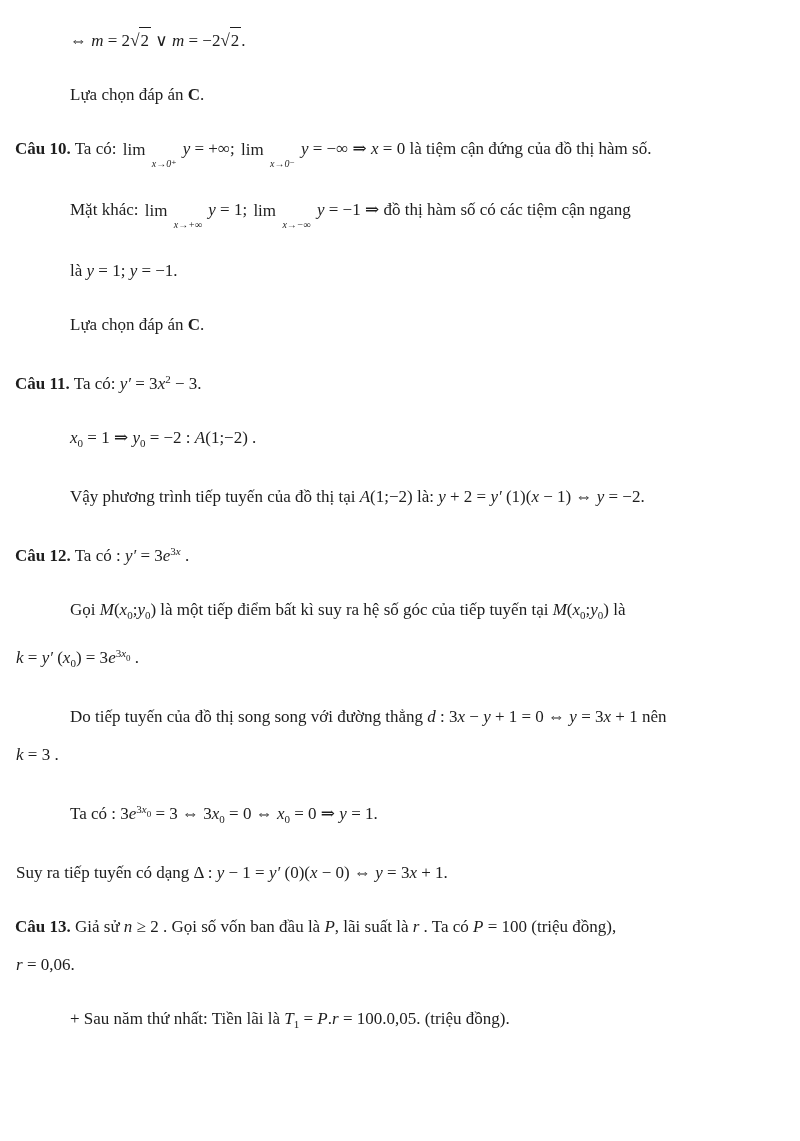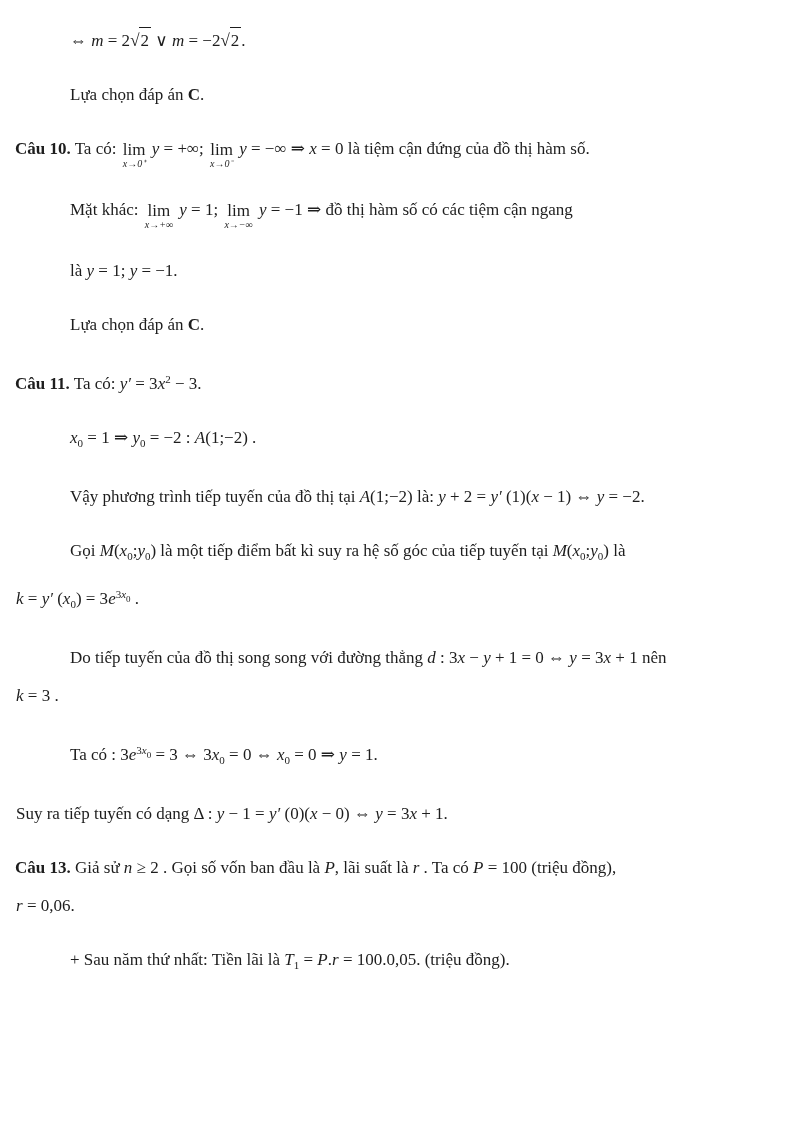--- a/index.html
+++ b/index.html
@@ -34,35 +34,35 @@
   .seg-b  { font-weight: 700; }
   .seg-i  { font-style: italic; }
   .seg-sub  { font-size: 11px; vertical-align: -4px; }
   .seg-sup  { font-size: 11px; vertical-align: 6px; }
   .seg-isup { font-size: 11px; vertical-align: 6px; font-style: italic; }
   .seg-supsub { font-size: 9px; vertical-align: 2px; }
 
   
   .lim {
     display: inline-block;
-    text-align: center;
+    text-align: left;
     vertical-align: -13px;
     margin: 0 2px;
-    font-family: Liberation Serif, serif;
   }
   .lim-top {
     display: block;
     font-size: 17px;
     line-height: 17px;
   }
   .lim-under {
     display: block;
     font-size: 10px;
     line-height: 11px;
     font-style: italic;
+    margin-left: 29px;
   }
 
   
   .sqrt { display: inline-block; }
   .sqrt .rdx { display: inline-block; }
   .sqrt .rad {
     display: inline-block;
     border-top: 1.2px solid #1d1d1d;
     padding: 0 2px 0 1px;
   }
@@ -73,20 +73,21 @@
 <div class="doc">
     <div class="line role-body first"><span class="seg-t">⇔ </span><span class="seg-i">m</span><span class="seg-t"> = 2</span><span class="sqrt"><span class="rdx">√</span><span class="rad">2</span></span><span class="seg-t"> ∨ </span><span class="seg-i">m</span><span class="seg-t"> = −2</span><span class="sqrt"><span class="rdx">√</span><span class="rad">2</span></span><span class="seg-t">.</span></div>
     <div class="line role-body"><span class="seg-t">Lựa chọn đáp án </span><span class="seg-b">C</span><span class="seg-t">.</span></div>
     <div class="line role-heading"><span class="seg-b">Câu 10.</span><span class="seg-t"> Ta có: </span><span class="lim"><span class="lim-top">lim</span><span class="lim-under">x→0⁺</span></span><span class="seg-t"> </span><span class="seg-i">y</span><span class="seg-t"> = +∞;  </span><span class="lim"><span class="lim-top">lim</span><span class="lim-under">x→0⁻</span></span><span class="seg-t"> </span><span class="seg-i">y</span><span class="seg-t"> = −∞ ⇒ </span><span class="seg-i">x</span><span class="seg-t"> = 0  là tiệm cận đứng của đồ thị hàm số.</span></div>
     <div class="line role-body"><span class="seg-t">Mặt khác: </span><span class="lim"><span class="lim-top">lim</span><span class="lim-under">x→+∞</span></span><span class="seg-t"> </span><span class="seg-i">y</span><span class="seg-t"> = 1;  </span><span class="lim"><span class="lim-top">lim</span><span class="lim-under">x→−∞</span></span><span class="seg-t"> </span><span class="seg-i">y</span><span class="seg-t"> = −1 ⇒ đồ thị hàm số có các tiệm cận ngang</span></div>
     <div class="line role-body"><span class="seg-t">là </span><span class="seg-i">y</span><span class="seg-t"> = 1; </span><span class="seg-i">y</span><span class="seg-t"> = −1.</span></div>
     <div class="line role-body"><span class="seg-t">Lựa chọn đáp án </span><span class="seg-b">C</span><span class="seg-t">.</span></div>
     <div class="line role-heading"><span class="seg-b">Câu 11.</span><span class="seg-t"> Ta có: </span><span class="seg-i">y′</span><span class="seg-t"> = 3</span><span class="seg-i">x</span><span class="seg-sup">2</span><span class="seg-t"> − 3.</span></div>
     <div class="line role-body"><span class="seg-i">x</span><span class="seg-sub">0</span><span class="seg-t"> = 1 ⇒ </span><span class="seg-i">y</span><span class="seg-sub">0</span><span class="seg-t"> = −2 : </span><span class="seg-i">A</span><span class="seg-t">(1;−2) .</span></div>
     <div class="line role-body"><span class="seg-t">Vậy phương trình tiếp tuyến của đồ thị tại </span><span class="seg-i">A</span><span class="seg-t">(1;−2) là: </span><span class="seg-i">y</span><span class="seg-t"> + 2 = </span><span class="seg-i">y′</span><span class="seg-t"> (1)(</span><span class="seg-i">x</span><span class="seg-t"> − 1) ⇔ </span><span class="seg-i">y</span><span class="seg-t"> = −2.</span></div>
+    <div class="line role-heading"><span class="seg-b">Câu 12.</span><span class="seg-t"> Ta có :  </span><span class="seg-i">y′</span><span class="seg-t"> = 3</span><span class="seg-i">e</span><span class="seg-sup">3</span><span class="seg-isup">x</span><span class="seg-t"> .</span></div>
     <div class="line role-body"><span class="seg-t">Gọi </span><span class="seg-i">M</span><span class="seg-t">(</span><span class="seg-i">x</span><span class="seg-sub">0</span><span class="seg-t">;</span><span class="seg-i">y</span><span class="seg-sub">0</span><span class="seg-t">) là một tiếp điểm bất kì suy ra hệ số góc của tiếp tuyến tại </span><span class="seg-i">M</span><span class="seg-t">(</span><span class="seg-i">x</span><span class="seg-sub">0</span><span class="seg-t">;</span><span class="seg-i">y</span><span class="seg-sub">0</span><span class="seg-t">) là</span></div>
     <div class="line role-flush tight"><span class="seg-i">k</span><span class="seg-t"> = </span><span class="seg-i">y′</span><span class="seg-t"> (</span><span class="seg-i">x</span><span class="seg-sub">0</span><span class="seg-t">) = 3</span><span class="seg-i">e</span><span class="seg-sup">3</span><span class="seg-isup">x</span><span class="seg-supsub">0</span><span class="seg-t"> .</span></div>
     <div class="line role-body"><span class="seg-t">Do tiếp tuyến của đồ thị song song với đường thẳng </span><span class="seg-i">d</span><span class="seg-t"> : 3</span><span class="seg-i">x</span><span class="seg-t"> − </span><span class="seg-i">y</span><span class="seg-t"> + 1 = 0 ⇔ </span><span class="seg-i">y</span><span class="seg-t"> = 3</span><span class="seg-i">x</span><span class="seg-t"> + 1 nên</span></div>
     <div class="line role-flush tight"><span class="seg-i">k</span><span class="seg-t"> = 3 .</span></div>
     <div class="line role-body"><span class="seg-t">Ta có : 3</span><span class="seg-i">e</span><span class="seg-sup">3</span><span class="seg-isup">x</span><span class="seg-supsub">0</span><span class="seg-t"> = 3 ⇔ 3</span><span class="seg-i">x</span><span class="seg-sub">0</span><span class="seg-t"> = 0 ⇔ </span><span class="seg-i">x</span><span class="seg-sub">0</span><span class="seg-t"> = 0 ⇒ </span><span class="seg-i">y</span><span class="seg-t"> = 1.</span></div>
     <div class="line role-flush"><span class="seg-t">Suy ra tiếp tuyến có dạng Δ : </span><span class="seg-i">y</span><span class="seg-t"> − 1 = </span><span class="seg-i">y′</span><span class="seg-t"> (0)(</span><span class="seg-i">x</span><span class="seg-t"> − 0) ⇔ </span><span class="seg-i">y</span><span class="seg-t"> = 3</span><span class="seg-i">x</span><span class="seg-t"> + 1.</span></div>
     <div class="line role-heading"><span class="seg-b">Câu 13.</span><span class="seg-t"> Giả sử </span><span class="seg-i">n</span><span class="seg-t"> ≥ 2 . Gọi số vốn ban đầu là </span><span class="seg-i">P</span><span class="seg-t">, lãi suất là </span><span class="seg-i">r</span><span class="seg-t"> . Ta có </span><span class="seg-i">P</span><span class="seg-t"> = 100  (triệu đồng),</span></div>
     <div class="line role-flush tight"><span class="seg-i">r</span><span class="seg-t"> = 0,06.</span></div>
     <div class="line role-body"><span class="seg-t">+ Sau năm thứ nhất: Tiền lãi là </span><span class="seg-i">T</span><span class="seg-sub">1</span><span class="seg-t"> = </span><span class="seg-i">P</span><span class="seg-t">.</span><span class="seg-i">r</span><span class="seg-t"> = 100.0,05.  (triệu đồng).</span></div>
   </div>

